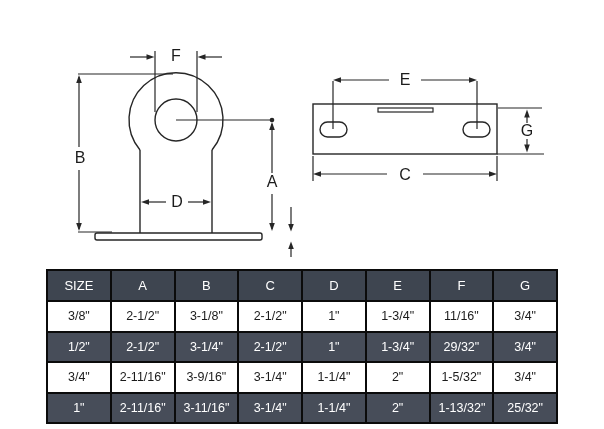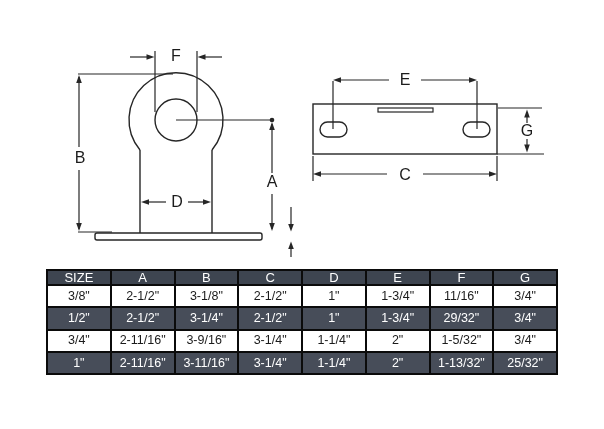--- a/index.html
+++ b/index.html
@@ -26,21 +26,21 @@
     fill:#1c1c1c;font-family:"Liberation Sans",sans-serif;
     font-size:16px;text-anchor:middle;
   }
   .dim-table{
     position:absolute;left:46px;top:269px;width:512px;height:106px;
     border-collapse:collapse;table-layout:fixed;
     font-family:"Liberation Sans",sans-serif;
     font-size:12.5px;text-align:center;
   }
   .dim-table th,.dim-table td{
-    border:2px solid var(--border);padding:0;line-height:1;
+    border:2px solid var(--border);padding:8px;line-height:1;
     overflow:hidden;white-space:nowrap;
   }
   .dim-table thead th{
     background:var(--header-bg);color:var(--header-text);
     font-weight:normal;font-size:13px;
   }
   .dim-table tbody tr:nth-child(odd) td{background:var(--row-bg);color:var(--row-text);}
   .dim-table tbody tr:nth-child(even) td{background:var(--row-alt-bg);color:var(--row-alt-text);}
 </style>
 </head>

